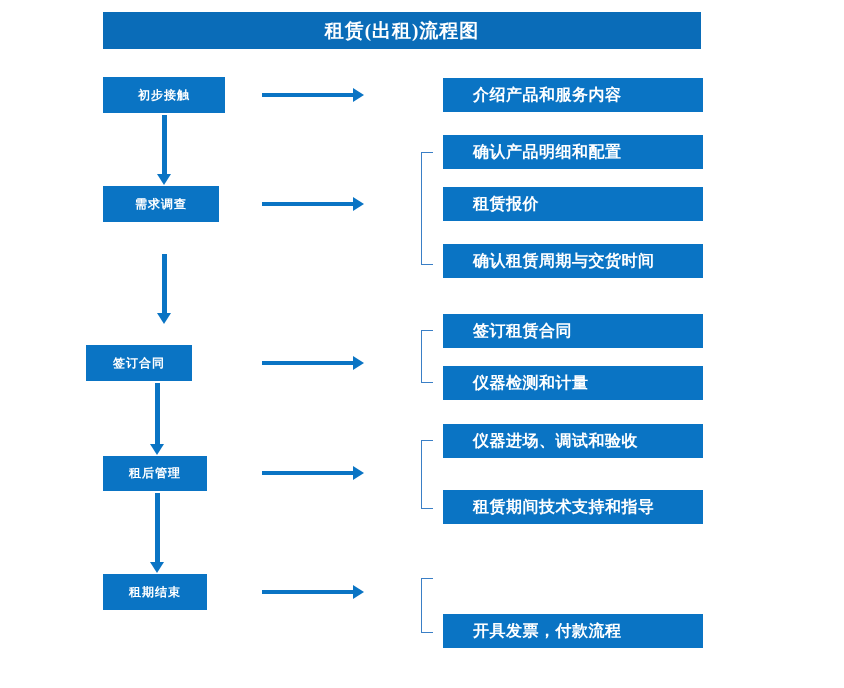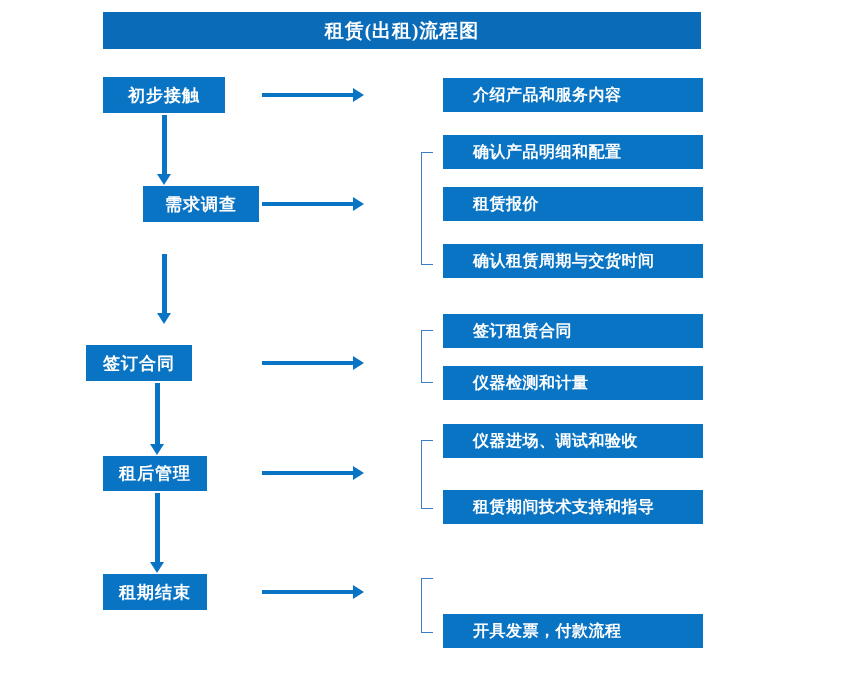--- a/index.html
+++ b/index.html
@@ -38,21 +38,21 @@
   }
 
   
   .stage-box {
     position: absolute;
     background: #0a74c4;
     color: #ffffff;
     display: flex;
     align-items: center;
     justify-content: center;
-    font-size: 17px;
+    font-size: 12px;
     font-weight: bold;
     letter-spacing: 1px;
     box-sizing: border-box;
   }
 
   
   .detail-box {
     position: absolute;
     left: 443px;
     width: 260px;
@@ -126,21 +126,21 @@
 </style>
 </head>
 <body>
 
 <div id="canvas">
 
   <div class="title-bar">租赁(出租)流程图</div>
 
   <div class="stage-box" style="left:103px; top:77px; width:122px; height:36px;">初步接触</div>
 
-  <div class="stage-box" style="left:103px; top:186px; width:116px; height:36px;margin-left:40px;">需求调查</div>
+  <div class="stage-box" style="left:103px; top:186px; width:116px; height:36px;">需求调查</div>
 
   <div class="stage-box" style="left:86px; top:345px; width:106px; height:36px;">签订合同</div>
 
   <div class="stage-box" style="left:103px; top:456px; width:104px; height:35px;">租后管理</div>
 
   <div class="stage-box" style="left:103px; top:574px; width:104px; height:36px;">租期结束</div>
 
   <div class="v-arrow" style="left:157px; top:115px; height:70px;">
     <div class="shaft" style="height:59px;"></div>
     <div class="head" style="top:59px;"></div>

